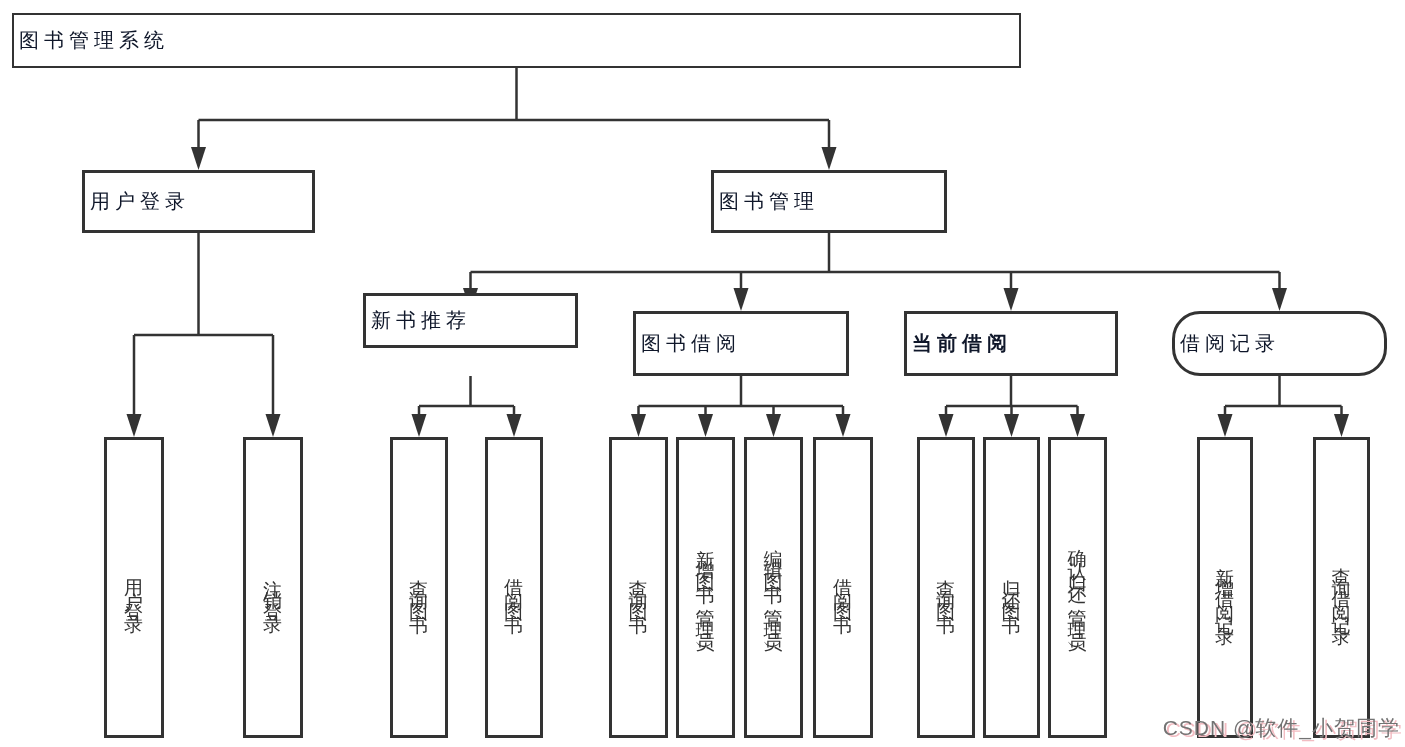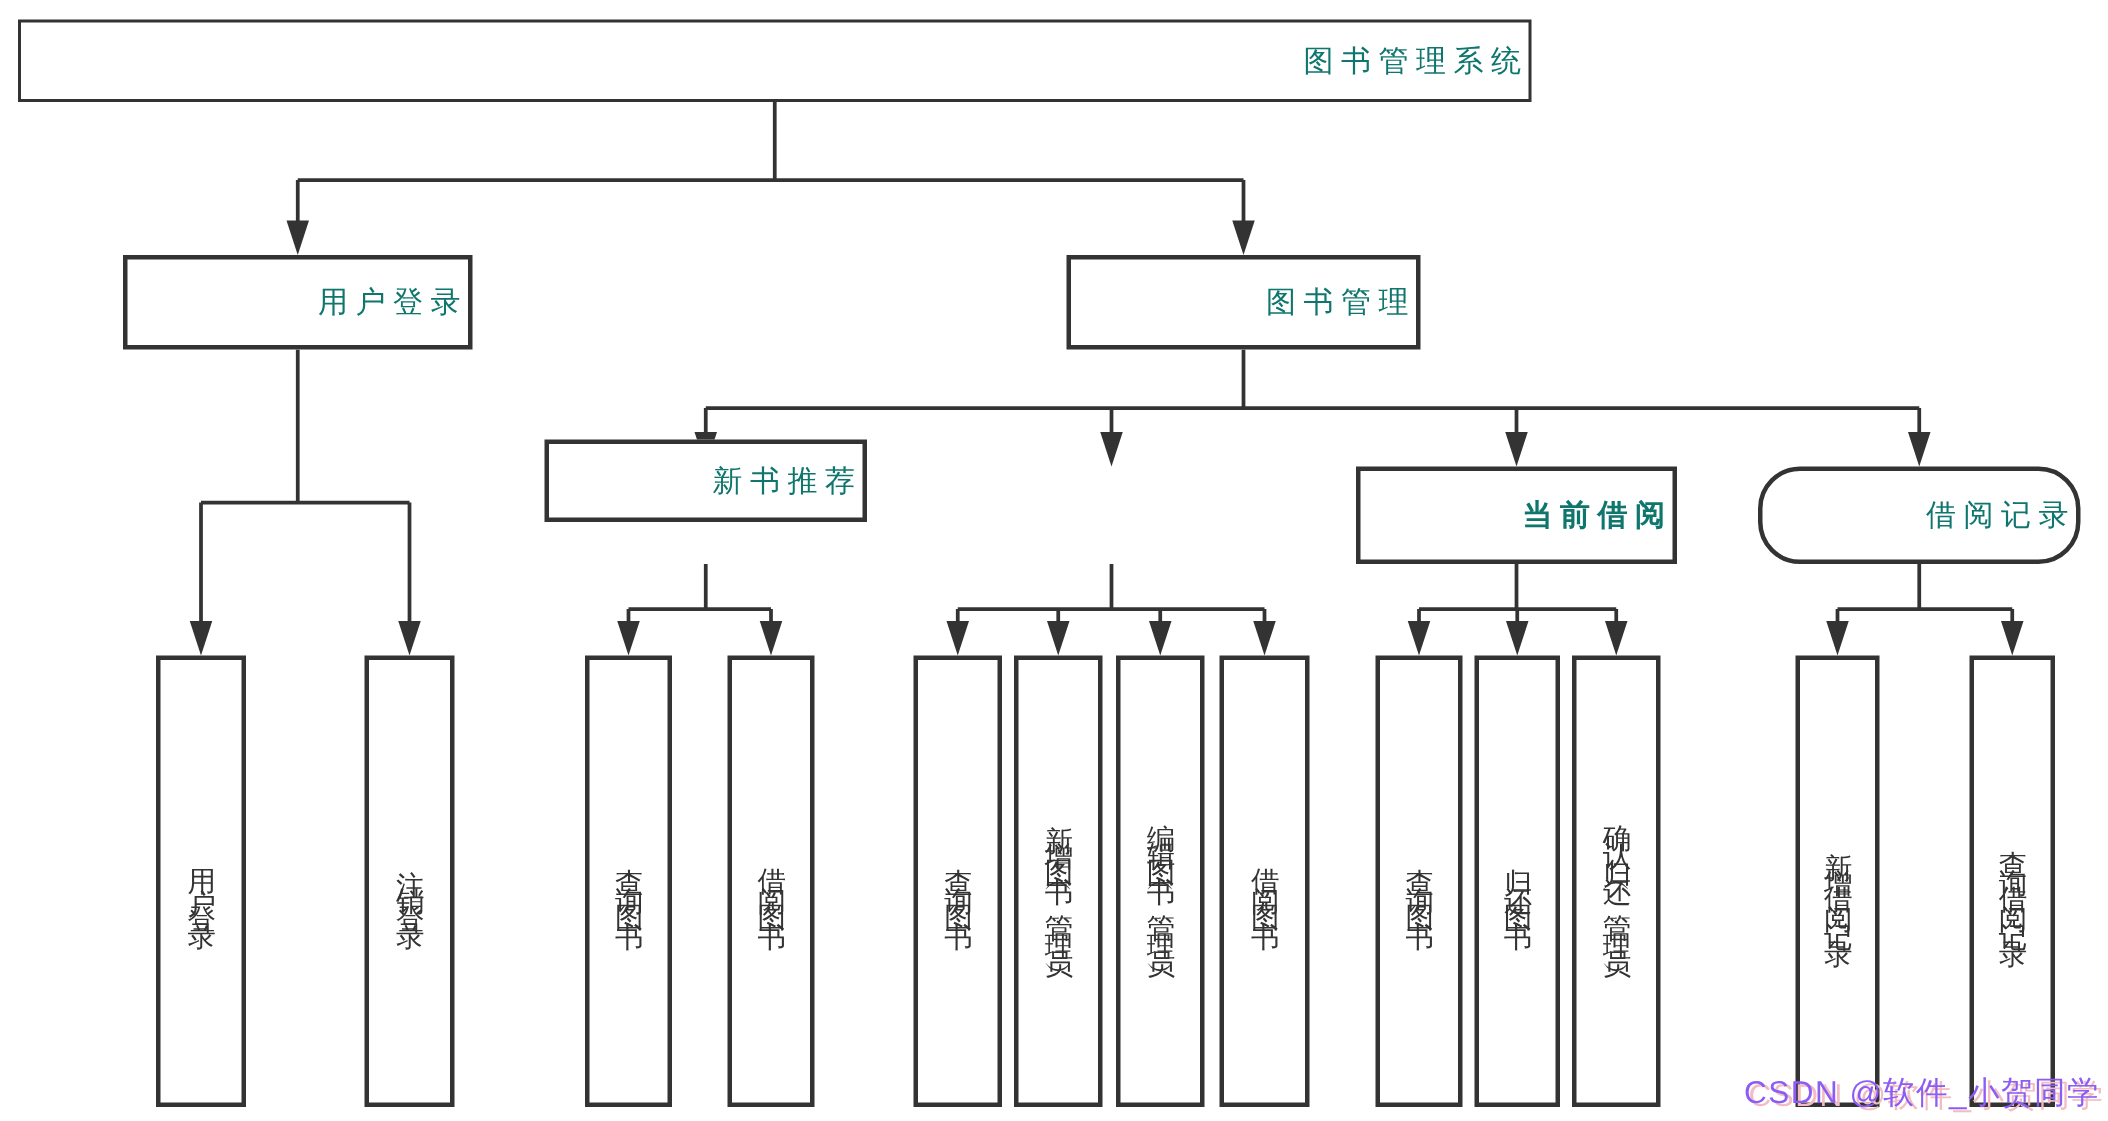--- a/index.html
+++ b/index.html
@@ -23,25 +23,25 @@
     width: 1405px;
     height: 747px;
   }
   .hbox {
     position: absolute;
     box-sizing: border-box;
     background: #ffffff;
     border: 3px solid #333333;
     display: flex;
     align-items: center;
-    justify-content: flex-end;
+    justify-content: flex-start;
     font-size: 20px;
     letter-spacing: 5px;
     text-indent: 5px;
-    color: #0f766e;
+    color: #0f172a;
     white-space: nowrap;
   }
   .hbox.root {
     border-width: 2px;
   }
   .vbox {
     position: absolute;
     box-sizing: border-box;
     background: #ffffff;
     border: 3px solid #333333;
@@ -59,21 +59,21 @@
     letter-spacing: 12px;
     line-height: 1;
     white-space: nowrap;
   }
   .watermark {
     position: absolute;
     right: 5px;
     bottom: 5px;
     font-size: 21px;
     letter-spacing: 1px;
-    color: #8b5cf6;
+    color: #737373;
     text-shadow: 3px 2px 0 #f2bcc2;
     white-space: nowrap;
     pointer-events: none;
   }
 </style>
 </head>
 <body>
 
 <div class="canvas">
 
@@ -173,20 +173,23 @@
   <div class="hbox" style="left:82px; top:170px; width:233px; height:63px;">
     <span>用户登录</span>
   </div>
   <div class="hbox" style="left:711px; top:170px; width:236px; height:63px;">
     <span>图书管理</span>
   </div>
 
   <div class="hbox" style="left:363px; top:293px; width:215px; height:55px;">
     <span>新书推荐</span>
   </div>
+  <div class="hbox" style="left:633px; top:311px; width:216px; height:65px;">
+    <span>图书借阅</span>
+  </div>
   <div class="hbox" style="left:904px; top:311px; width:214px; height:65px;font-weight:bold;">
     <span>当前借阅</span>
   </div>
   <div class="hbox" style="left:1172px; top:311px; width:215px; height:65px;border-radius:28px;">
     <span>借阅记录</span>
   </div>
 
   <div class="vbox" style="left:104px; width:60px;">
     <span class="vtext">用户登录</span>
   </div>

